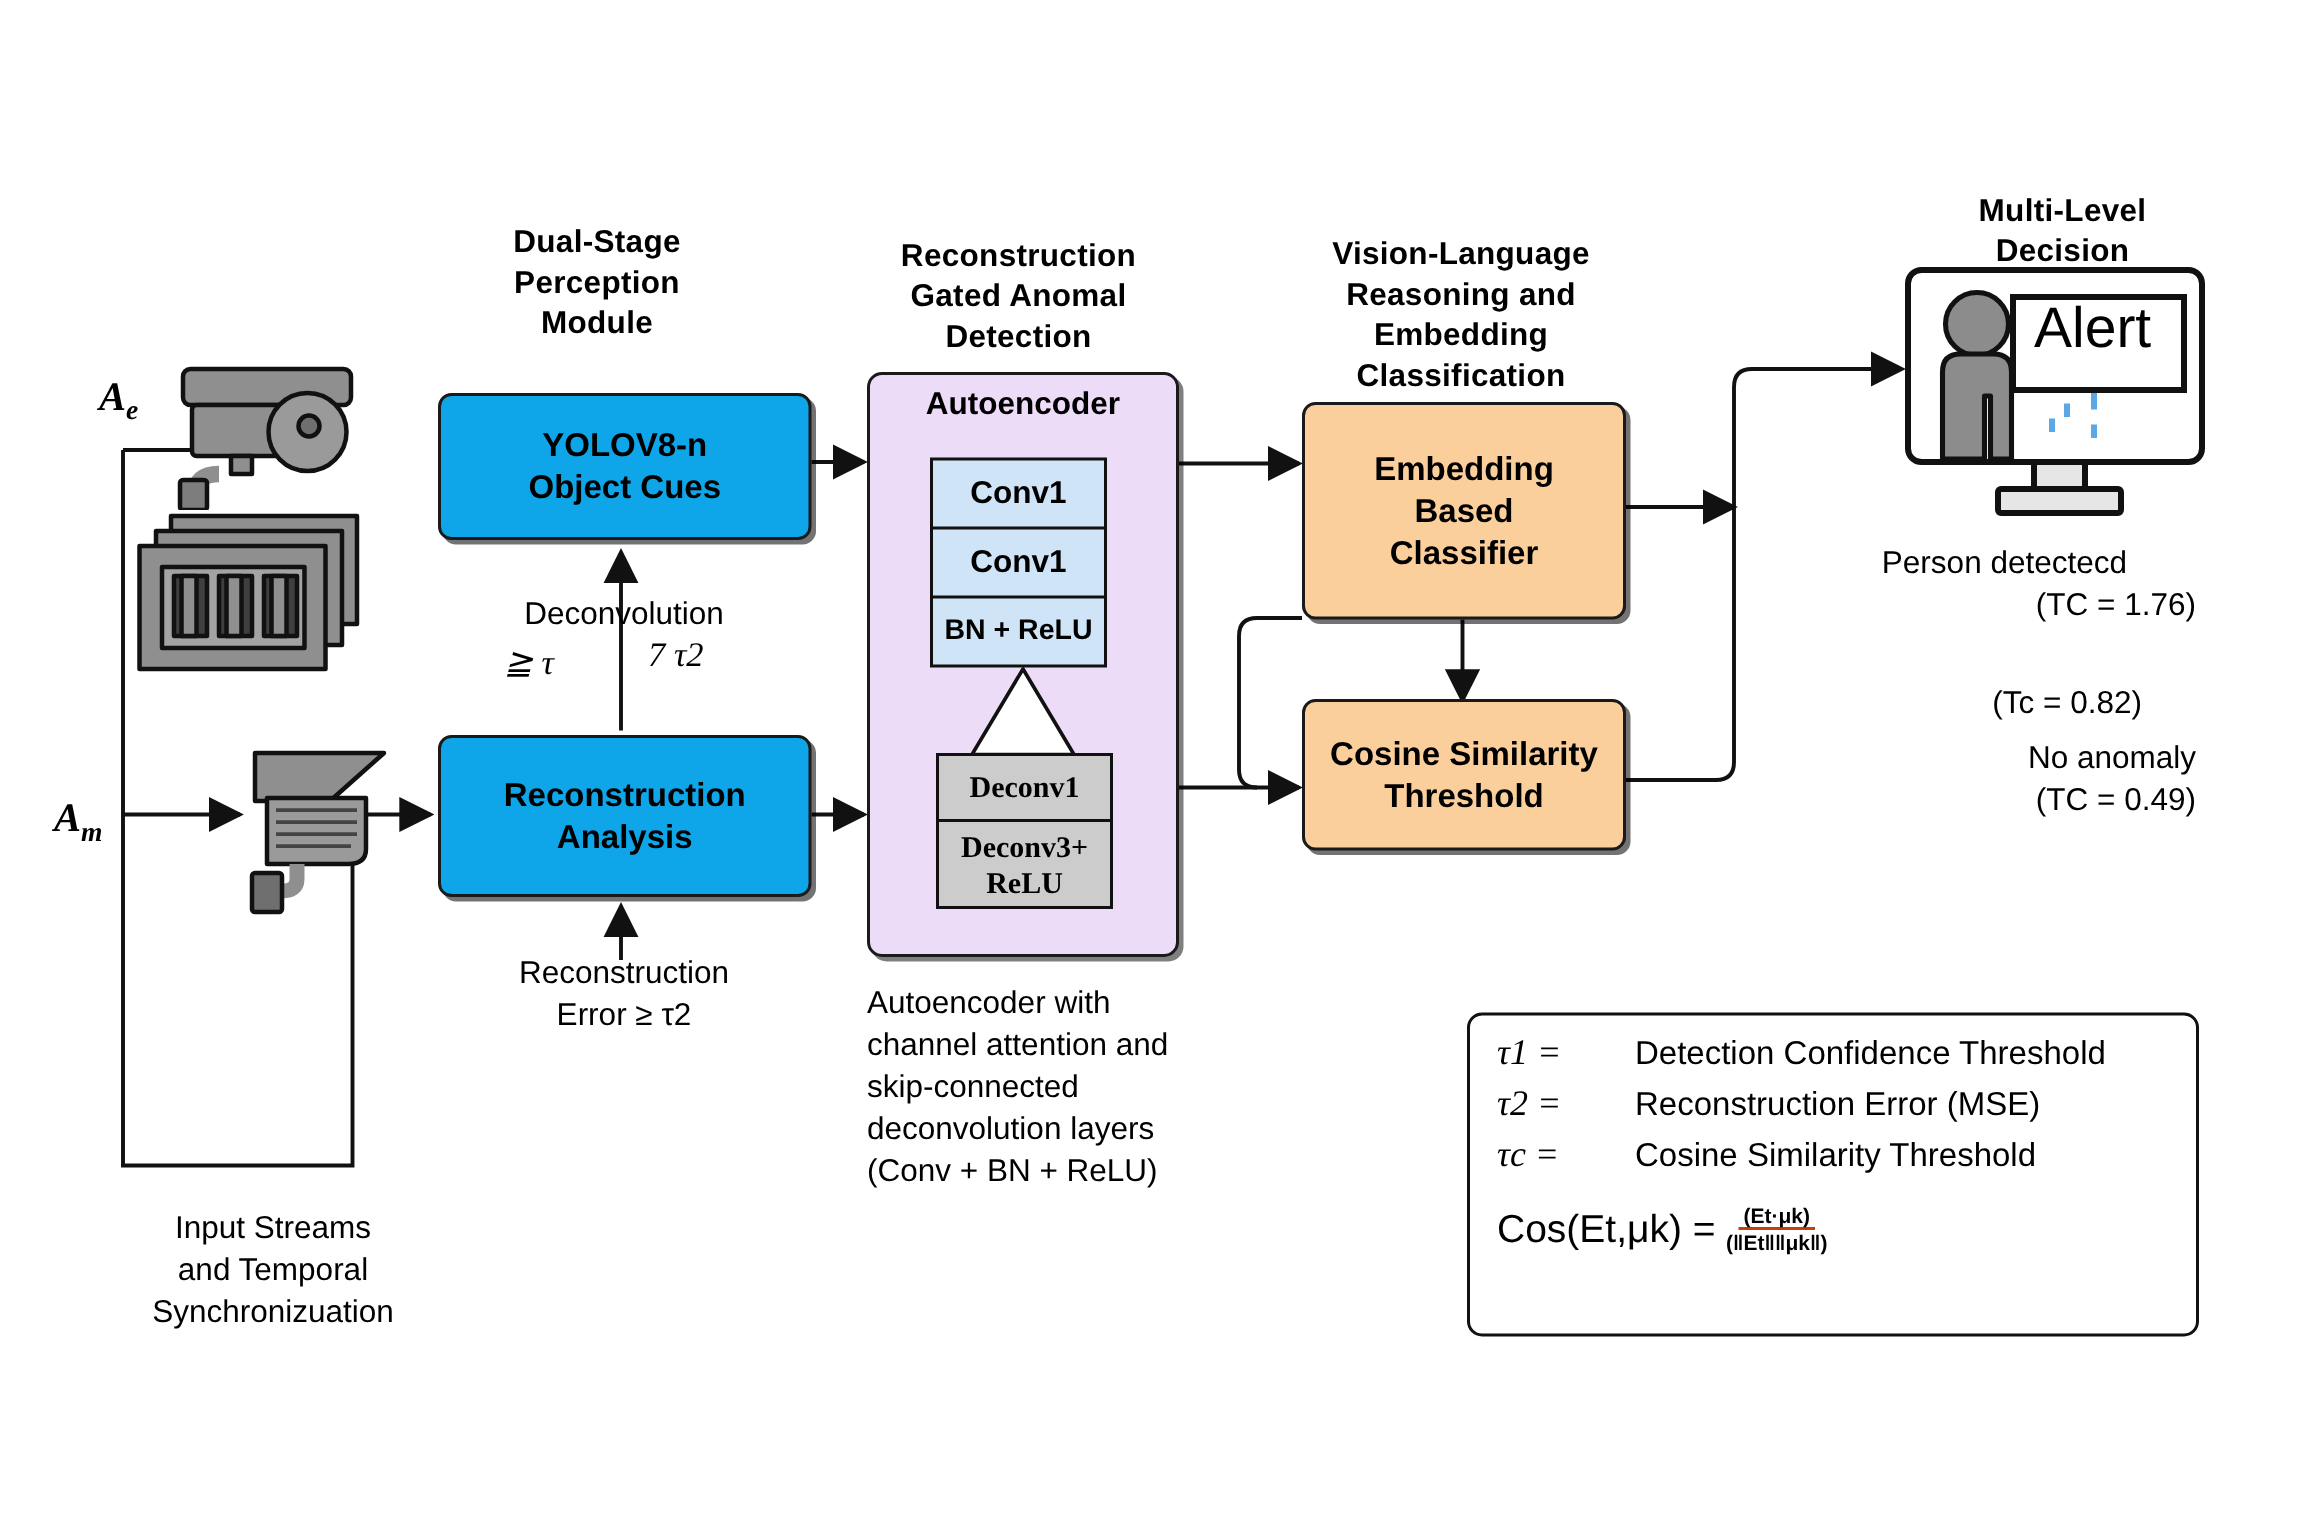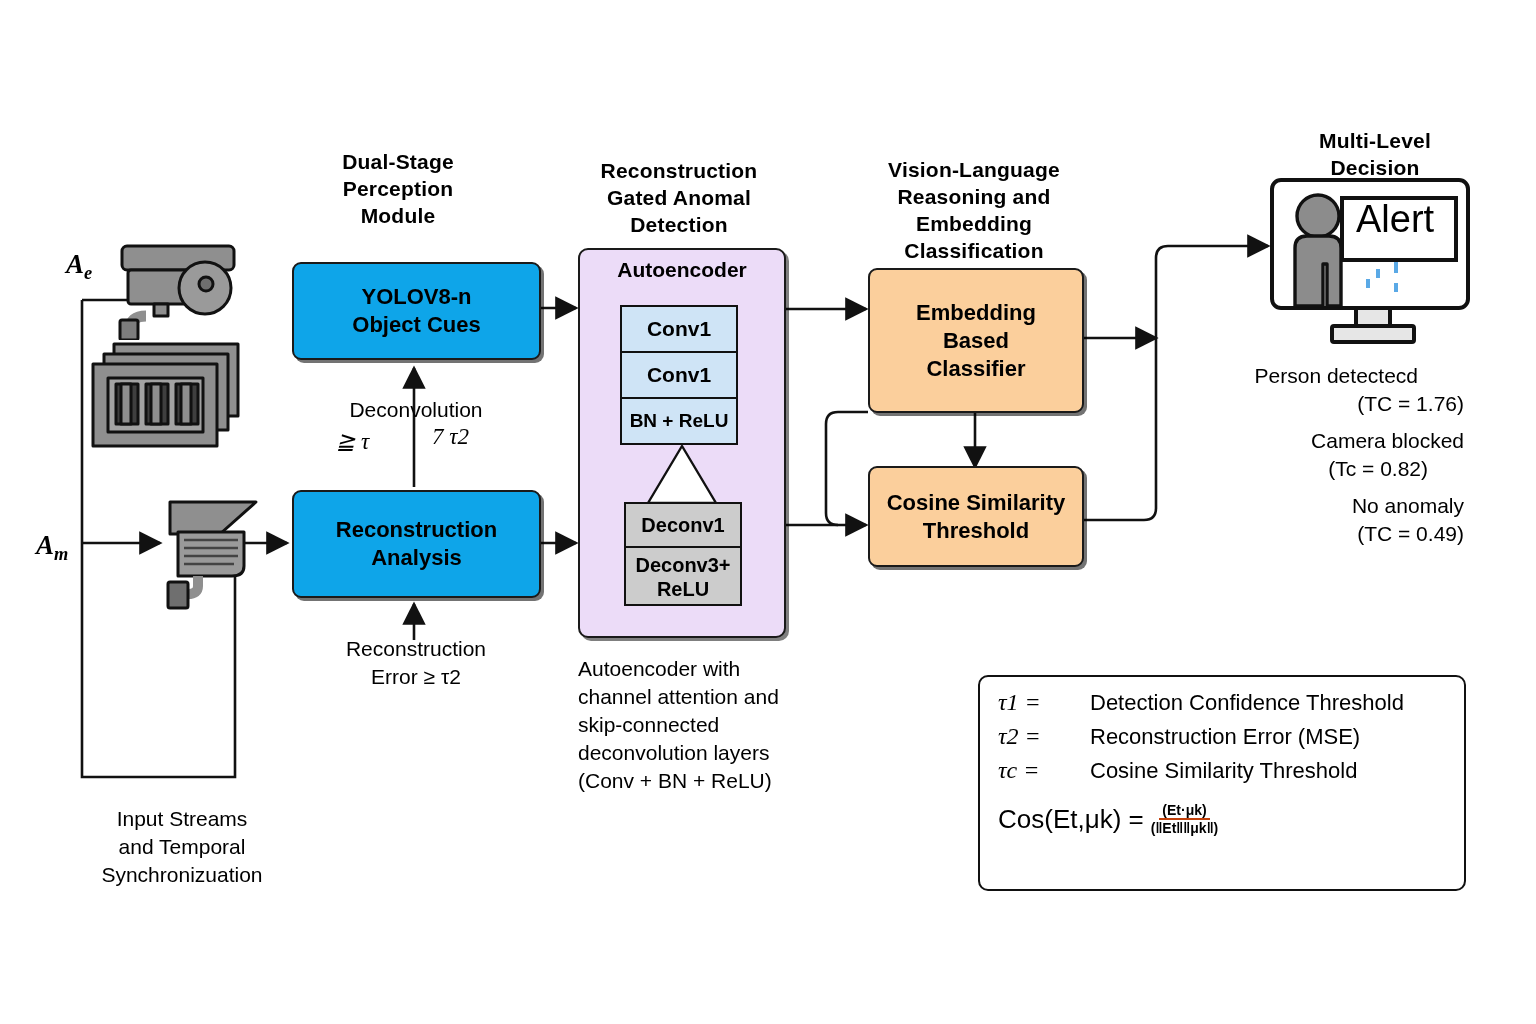--- a/index.html
+++ b/index.html
@@ -55,21 +55,21 @@
   }
   .stack{position:absolute;box-sizing:border-box;border:2px solid #111;}
   .stack .cell{
     box-sizing:border-box;
     border-bottom:2px solid #111;
     display:flex;align-items:center;justify-content:center;
     text-align:center;font-weight:bold;
   }
   .stack .cell:last-child{border-bottom:none;}
   .stack.enc{background:#cfe4f6;}
-  .stack.dec{background:#cccccc;}
+  .stack.dec{background:#cccccc;font-family:Liberation Serif, serif;}
 
   .plain{
     position:absolute;
     font-size:21px;
     line-height:28px;
   }
   .plain.center{text-align:center;}
   .plain.right{text-align:right;}
 
   .mathlbl{
@@ -284,21 +284,20 @@
       <rect x="110" y="93" width="4" height="9"></rect>
       <rect x="128" y="86" width="4" height="11"></rect>
       <rect x="100" y="103" width="4" height="9"></rect>
       <rect x="128" y="107" width="4" height="9"></rect>
     </g>
   </svg>
   <div class="alert-text" style="left:1356px;top:198px;">Alert</div>
 
   <div class="plain right" style="left:1144px;top:362px;width:274px;">Person detectecd</div>
   <div class="plain right" style="left:1190px;top:390px;width:274px;">(TC = 1.76)</div>
-  <div class="plain right" style="left:1190px;top:427px;width:274px;">Camera blocked</div>
   <div class="plain right" style="left:1154px;top:455px;width:274px;">(Tc =  0.82)</div>
   <div class="plain right" style="left:1190px;top:492px;width:274px;">No anomaly</div>
   <div class="plain right" style="left:1190px;top:520px;width:274px;">(TC = 0.49)</div>
 
   <div class="legend" style="left:978px;top:675px;width:488px;height:216px;">
     <div class="legend-row">
       <span class="legend-sym">τ1 =</span>
       <span class="legend-txt">Detection Confidence Threshold</span>
     </div>
     <div class="legend-row">

